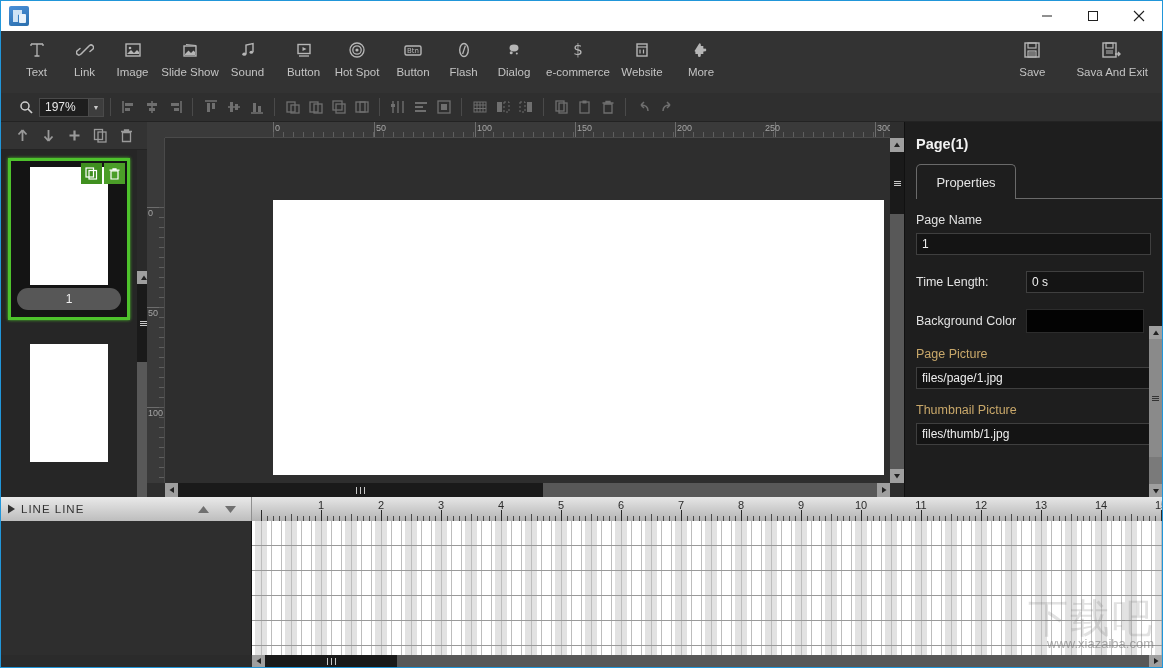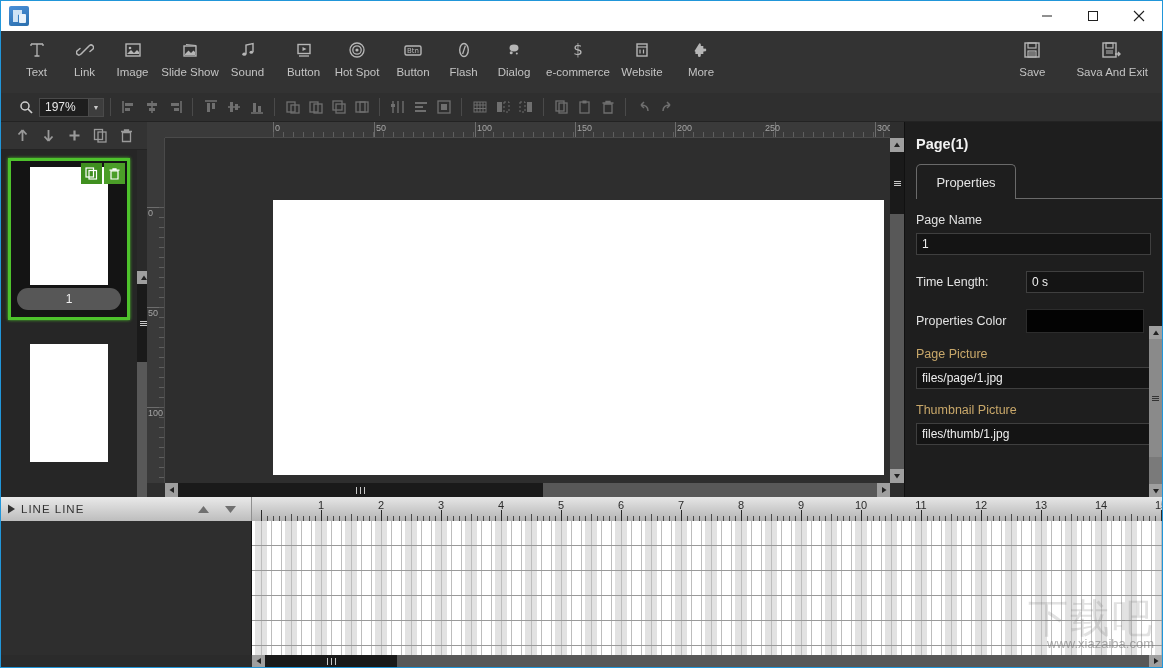--- a/index.html
+++ b/index.html
@@ -931,21 +931,21 @@
     <div class="props-body">
       <div class="p-label">Page Name</div>
       <div class="p-input">1</div>
 
       <div class="p-row">
         <div class="p-label">Time Length:</div>
         <div class="p-input">0 s</div>
       </div>
 
       <div class="p-row">
-        <div class="p-label">Properties Color</div>
+        <div class="p-label">Background Color</div>
         <div class="color-swatch"></div>
       </div>
 
       <div class="p-label orange">Page Picture</div>
       <div class="p-input">files/page/1.jpg</div>
 
       <div class="p-label orange">Thumbnail Picture</div>
       <div class="p-input">files/thumb/1.jpg</div>
     </div>
 

